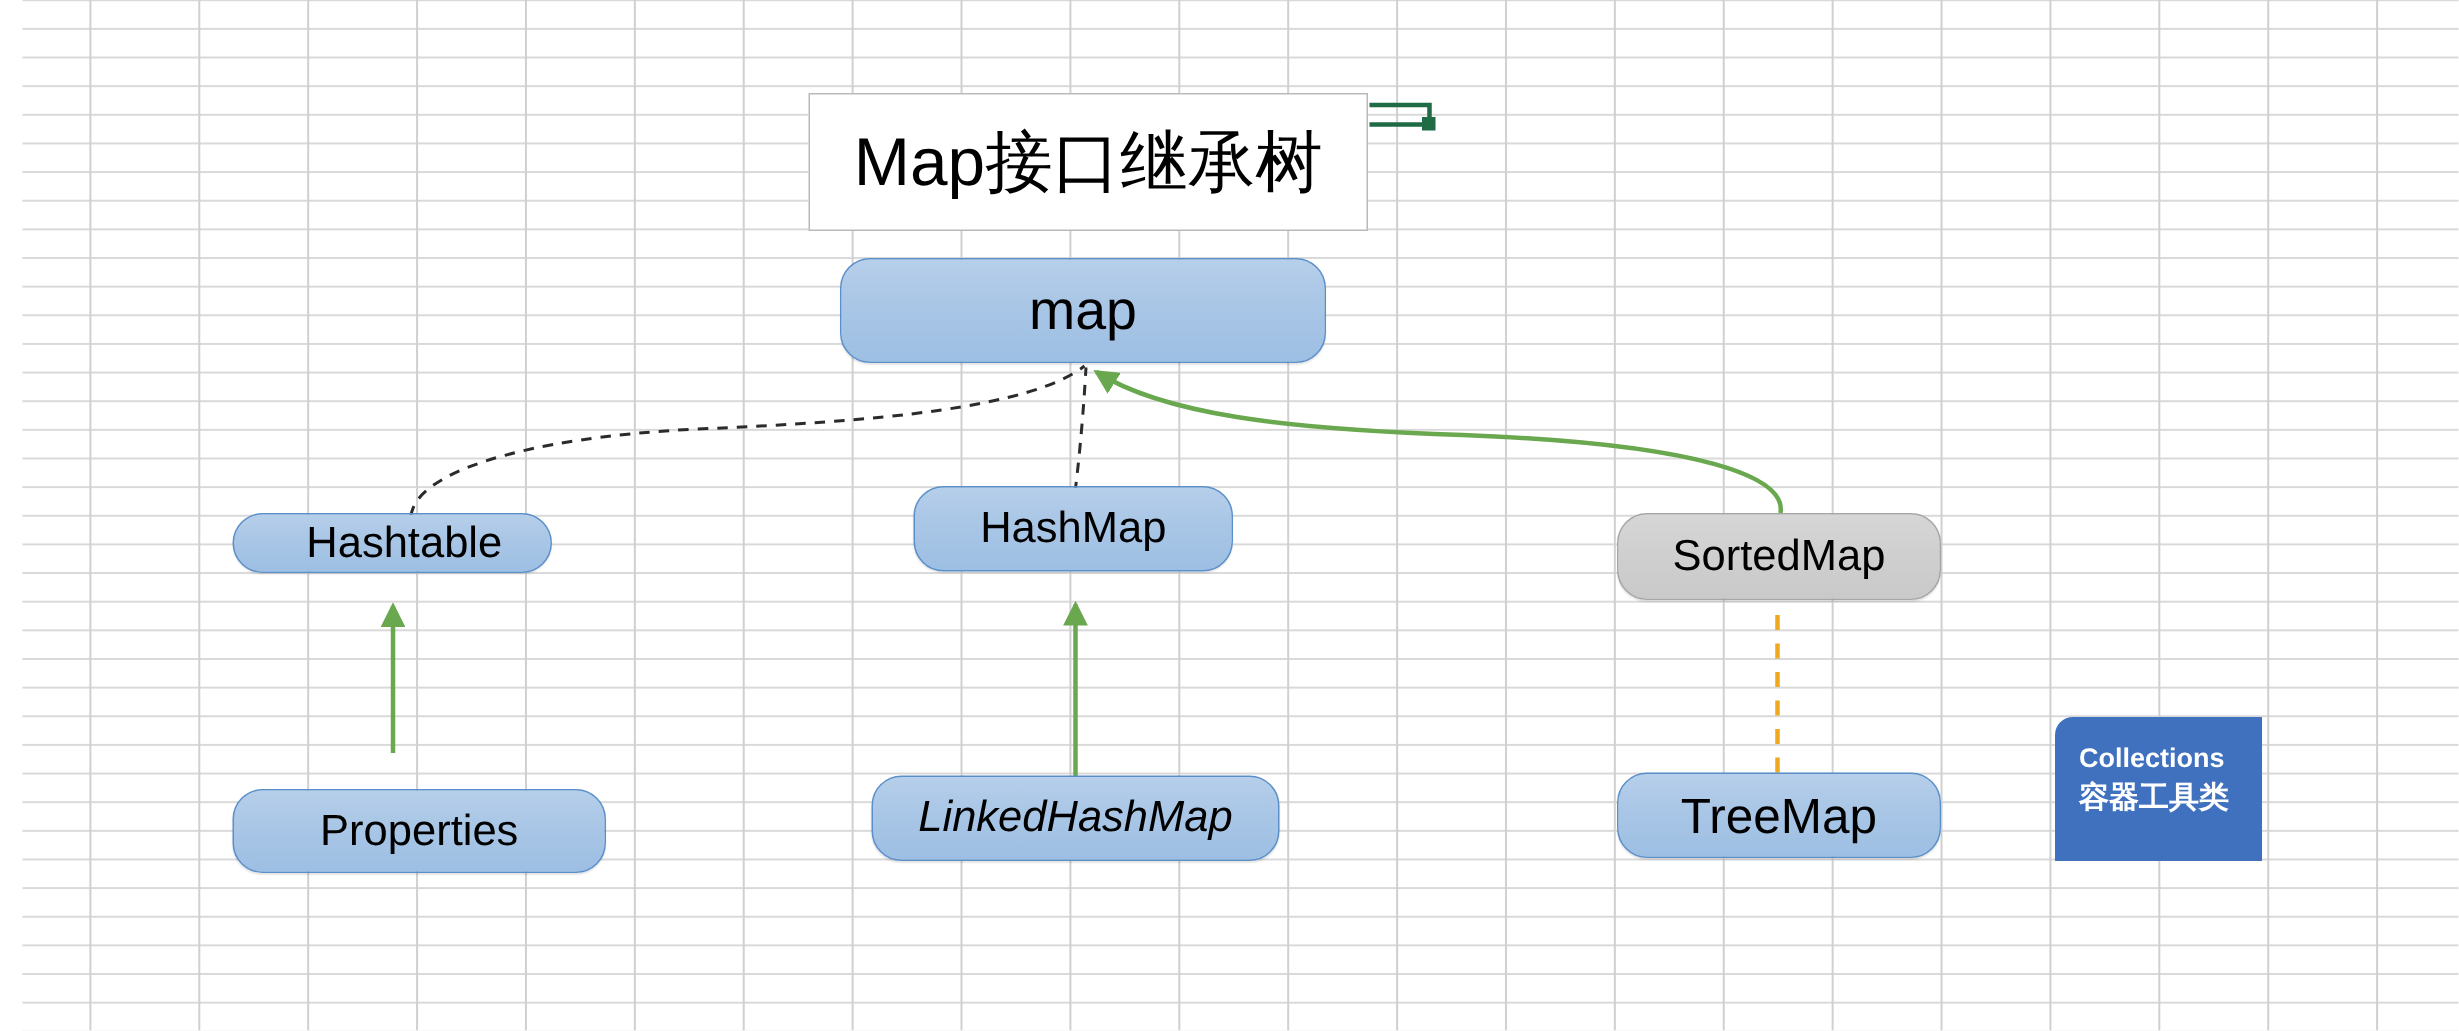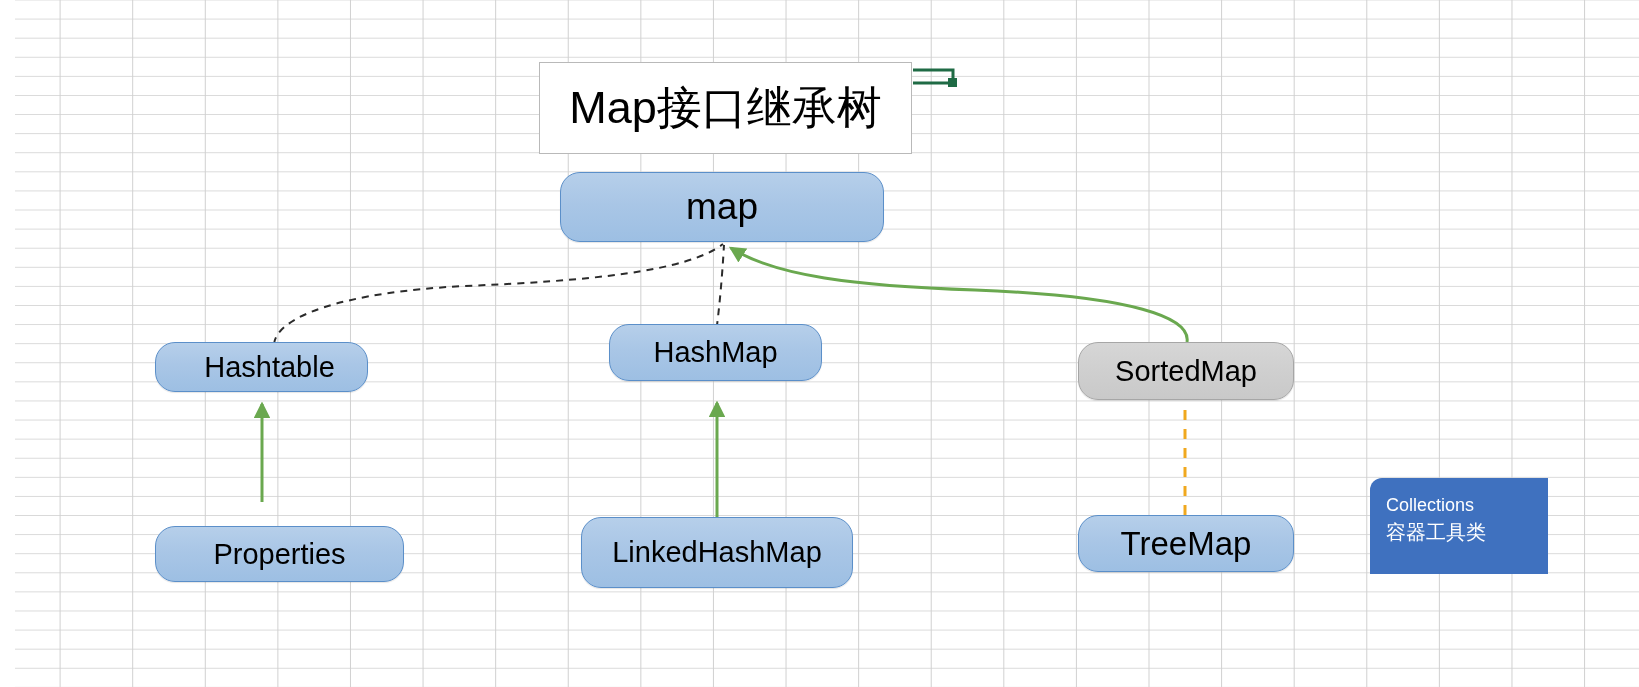--- a/index.html
+++ b/index.html
@@ -69,40 +69,41 @@
     display: flex;
     align-items: center;
     justify-content: center;
     font-size: 45px;
     color: #000000;
     letter-spacing: 0px;
   }
 
   
   #node-map        { left: 545px;  top: 172px; width: 324px; height: 70px;  font-size: 37px; }
-  #node-hashtable  { left: 140px;  top: 342px; width: 213px; height: 50px;  font-size: 29px; padding-left: 16px; }
+  #node-hashtable  { left: 140px;  top: 342px; width: 213px; height: 40px;  font-size: 29px; padding-left: 16px; }
   #node-hashmap    { left: 594px;  top: 324px; width: 213px; height: 57px;  font-size: 29px; }
   #node-sortedmap  { left: 1063px; top: 342px; width: 216px; height: 58px;  font-size: 29px; }
   #node-properties { left: 140px;  top: 526px; width: 249px; height: 56px;  font-size: 29px; }
-  #node-linkedhm   { left: 566px;  top: 517px; width: 272px; height: 71px;  font-size: 29px; }
+  #node-linkedhm   { left: 566px;  top: 517px; width: 272px; height: 57px;  font-size: 29px; font-style: italic; }
   #node-treemap    { left: 1063px; top: 515px; width: 216px; height: 57px;  font-size: 33px; }
 
   
   #note-collections {
     position: absolute;
     left: 1355px;
     top: 478px;
-    width: 178px;
+    width: 138px;
     height: 96px;
     box-sizing: border-box;
     background: #3f71bf;
     border-radius: 12px 0 0 0;
     color: #ffffff;
     padding: 14px 16px 0 16px;
     line-height: 1.45;
+    font-weight: bold;
   }
   #note-collections .ln1 { font-size: 18px; display: block; }
   #note-collections .ln2 { font-size: 20px; display: block; }
 </style>
 </head>
 <body>
 
 <div id="canvas">
 
   <svg id="edges" viewBox="0 0 1639 687" width="1639" height="687" xmlns="http://www.w3.org/2000/svg">

